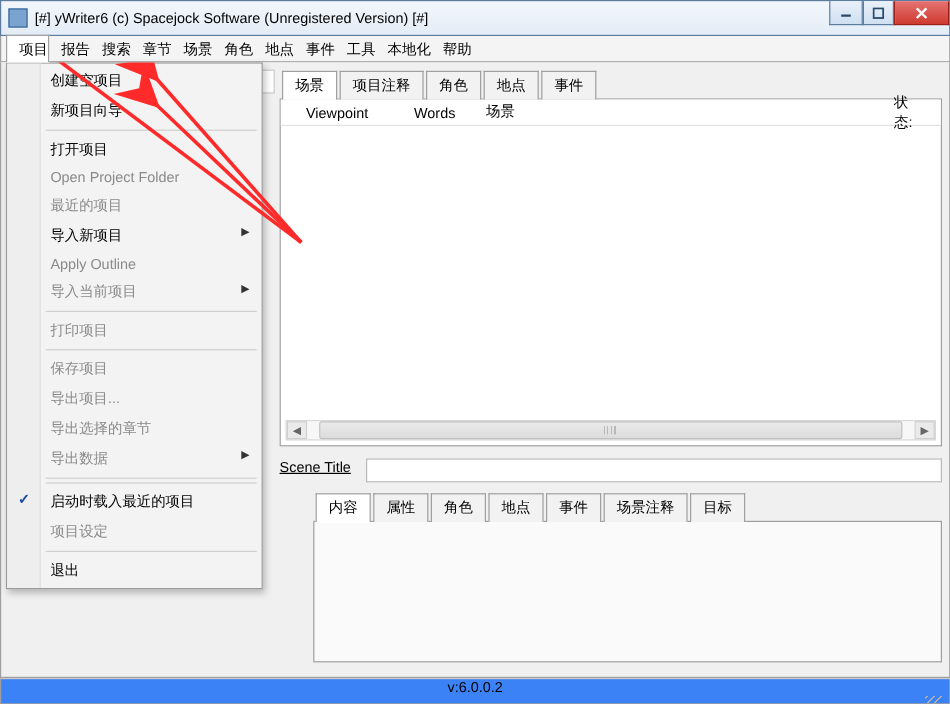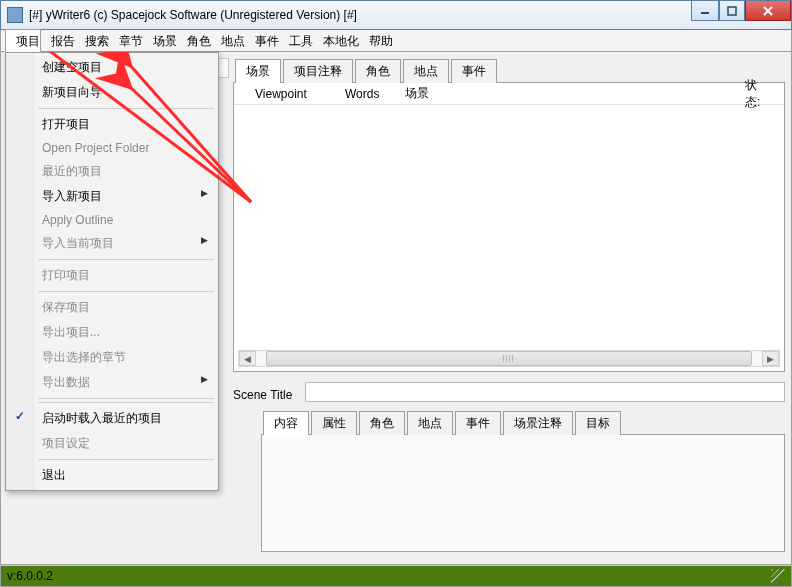--- a/index.html
+++ b/index.html
@@ -50,35 +50,35 @@
   .cols .col.words { width:60px;}
   .cols .col.scene { flex:1;}
   .cols .col.status { width:60px; text-align:left;}
 
   .hscroll { position:absolute; left:4px; right:4px; bottom:4px; height:17px; background:#f1f1f1; border:1px solid #d8d8d8; display:flex; align-items:center;}
   .hscroll .arrow { width:17px; height:15px; background:#eaeaea; border:1px solid #cfcfcf; display:flex; align-items:center; justify-content:center; color:#666; font-size:9px;}
   .hscroll .track { flex:1; height:15px; position:relative; background:#f7f7f7;}
   .hscroll .thumb { position:absolute; left:10px; right:10px; top:0; bottom:0; background:linear-gradient(#eaeaea,#dcdcdc); border:1px solid #bfbfbf; border-radius:2px;}
   .hscroll .thumb::after { content:""; position:absolute; left:50%; top:3px; width:12px; height:7px; transform:translateX(-50%); background:repeating-linear-gradient(90deg,#b8b8b8 0 1px, transparent 1px 3px);}
 
-  .scene-title-row { margin-top:10px; display:flex; align-items:flex-end;}
+  .scene-title-row { margin-top:10px; display:flex; align-items:flex-start;text-decoration:underline;}
   .scene-title-row label { width:72px; color:#000; }
   .scene-title-row .field { flex:1; height:20px; border:1px solid #b9b9b9; background:#fff; }
 
   .lower { margin-top:8px;padding-left:28px;}
   .lower .panel { height:118px; background:#fafafa;}
   
   
   .leftcol { position:absolute; left:6px; top:6px; width:222px; }
   .leftcol .hdr { height:20px; border:1px solid #c7c7c7; background:#fff; display:flex;}
   .leftcol .hdr .c1 { flex:1; border-right:1px solid #dcdcdc; }
   .leftcol .hdr .c2 { flex:1; padding-left:6px; line-height:18px; color:#000;}
 
   
-  .statusbar { height:22px; border:1px solid #a0a0a0; border-top:1px solid #c9c9c9; background:#4d7c0f; display:flex; align-items:center; padding:0 6px; color:#000;}
+  .statusbar { height:22px; border:1px solid #a0a0a0; border-top:1px solid #c9c9c9; background:#3b82f6; display:flex; align-items:center; padding:0 6px; color:#000;flex-direction:column;}
   .statusbar .grip { margin-left:auto; width:14px; height:14px; background:
      linear-gradient(135deg, transparent 9px,#b0b0b0 9px 10px,transparent 10px),
      linear-gradient(135deg, transparent 5px,#b0b0b0 5px 6px,transparent 6px),
      linear-gradient(135deg, transparent 1px,#b0b0b0 1px 2px,transparent 2px);
   }
 
   
   .arrows { position:absolute; left:0; top:0; pointer-events:none; z-index:100;}
 </style>
 </head>

